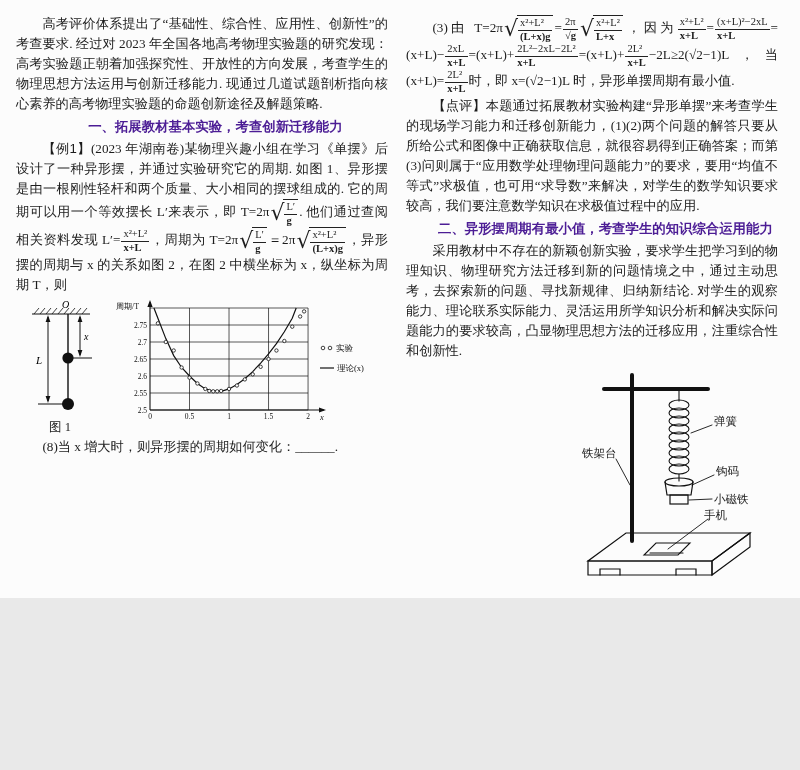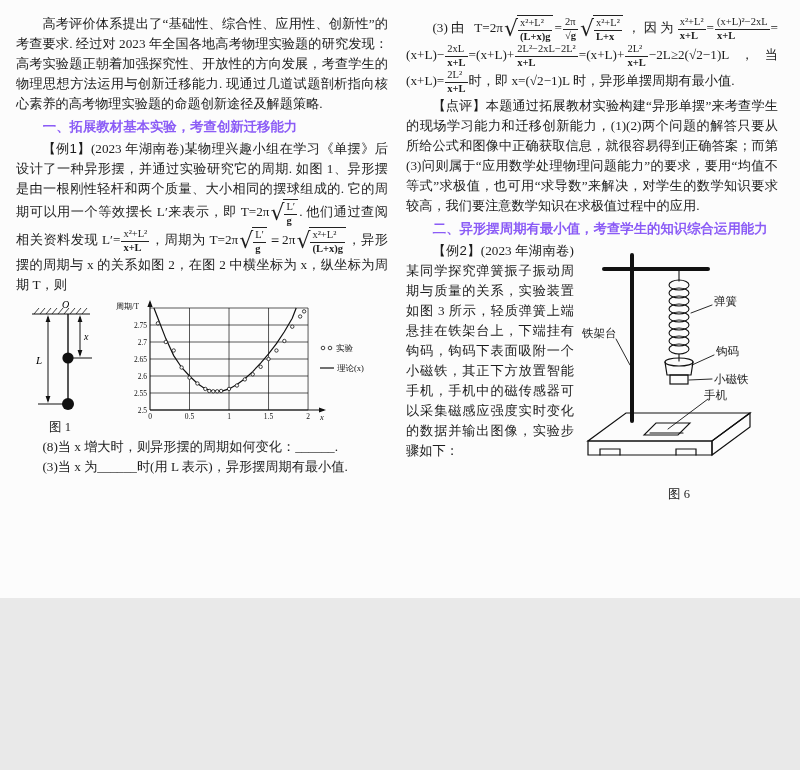--- a/index.html
+++ b/index.html
@@ -9,24 +9,24 @@
     padding:14px 18px 8px 16px;
     display:flex;gap:18px;
     color:#1c1c1c;
     font-family:"Liberation Serif","DejaVu Serif",serif;
     font-size:13.2px;line-height:20px;text-align:justify;
   }
   .col{width:372px;flex:0 0 372px;}
   p{margin:0;text-indent:2em;}
   p.tight{margin-top:1px;}
   .sec{
-    color:#8b5cf6;
+    color:#4c1d95;
     font-family:"Liberation Sans","DejaVu Sans",sans-serif;
     font-weight:bold;font-size:13.4px;line-height:21px;
-    margin:2px 0 2px 0;text-indent:2em;text-align:left;
+    margin:2px 0 2px 0;text-indent:2em;text-align:center;
   }
   .lead{font-family:"Liberation Sans","DejaVu Sans",sans-serif;font-weight:normal;}
   
   .frac{display:inline-block;vertical-align:middle;text-align:left;
         font-size:10.5px;line-height:1.2;margin:0 1px;text-indent:0;}
   .frac .fn{display:block;border-bottom:1px solid #222;padding:0 2px;white-space:nowrap;}
   .frac .fd{display:block;padding:0 2px;white-space:nowrap;font-weight:bold;}
   .sqrt{display:inline-flex;align-items:center;margin:0 1px;text-indent:0;vertical-align:middle;}
   .sqrt .rad{font-size:22px;line-height:0.9;font-family:"DejaVu Sans",sans-serif;margin-right:-1px;}
   .sqrt .vinc{border-top:1.2px solid #222;padding-top:1px;}
@@ -163,40 +163,40 @@
               <circle cx="216" cy="48" r="1.8" fill="#fff" stroke="#111" stroke-width="0.8"></circle>
               <text x="222" y="51" font-size="8.5" fill="#111" text-anchor="start">实验</text>
               <line x1="206" y1="68" x2="220" y2="68" stroke="#111" stroke-width="1.2"></line>
               <text x="223" y="71" font-size="8.5" fill="#111" text-anchor="start">理论(x)</text>
             </svg>
           </div>
       </div>
     </div>
 
     <p>(8)当 x 增大时，则异形摆的周期如何变化：______.</p>
-    <p>(3)当 x 为______时(用 L 表示)，异形摆周期有最小值.</p>
 
   </div>
 
   <div class="col">
 
     <p class="tight">(3)由 T=2π<span class="sqrt">
           <span class="rad">√</span>
           <span class="vinc"><span class="frac"><span class="fn">x²+L²</span><span class="fd">(L+x)g</span></span></span>
         </span>=<span class="frac"><span class="fn">2π</span><span class="fd">√g</span></span><span class="sqrt">
           <span class="rad">√</span>
           <span class="vinc"><span class="frac"><span class="fn">x²+L²</span><span class="fd">L+x</span></span></span>
         </span>，因为<span class="frac"><span class="fn">x²+L²</span><span class="fd">x+L</span></span>=<span class="frac"><span class="fn">(x+L)²−2xL</span><span class="fd">x+L</span></span>=(x+L)−<span class="frac"><span class="fn">2xL</span><span class="fd">x+L</span></span>=(x+L)+<span class="frac"><span class="fn">2L²−2xL−2L²</span><span class="fd">x+L</span></span>=(x+L)+<span class="frac"><span class="fn">2L²</span><span class="fd">x+L</span></span>−2L≥2(√2−1)L，当(x+L)=<span class="frac"><span class="fn">2L²</span><span class="fd">x+L</span></span>时，即 x=(√2−1)L 时，异形单摆周期有最小值.</p>
 
     <p>
       <b class="lead">【点评】</b><span>本题通过拓展教材实验构建“异形单摆”来考查学生的现场学习能力和迁移创新能力，(1)(2)两个问题的解答只要从所给公式和图像中正确获取信息，就很容易得到正确答案；而第(3)问则属于“应用数学处理物理问题能力”的要求，要用“均值不等式”求极值，也可用“求导数”来解决，对学生的数学知识要求较高，我们要注意数学知识在求极值过程中的应用.</span>
     </p>
 
     <div class="sec">二、异形摆周期有最小值，考查学生的知识综合运用能力</div>
 
+    <p>采用教材中不存在的新颖创新实验，要求学生把学习到的物理知识、物理研究方法迁移到新的问题情境之中，通过主动思考，去探索新的问题、寻找新规律、归纳新结论. 对学生的观察能力、理论联系实际能力、灵活运用所学知识分析和解决实际问题能力的要求较高，凸显物理思想方法的迁移应用，注重综合性和创新性.</p>
 
     <div class="ex2wrap">
 
       <div class="fig3float">
         <svg width="198" height="242" viewBox="0 0 198 242">
           <g stroke="#111" stroke-width="1.3" fill="none" stroke-linecap="round">
 
             <line x1="52" y1="12" x2="52" y2="178" stroke-width="4"></line>
 
             <line x1="24" y1="26" x2="128" y2="26" stroke-width="4"></line>
@@ -249,18 +249,15 @@
             <text x="2" y="94">铁架台</text>
             <text x="134" y="62">弹簧</text>
             <text x="136" y="112">钩码</text>
             <text x="134" y="140">小磁铁</text>
             <text x="124" y="156">手机</text>
           </g>
         </svg>
         <div class="figcap">图 6</div>
       </div>
 
-      <p>
-        <b class="lead">【例2】</b><span>(2023 年湖南卷)某同学探究弹簧振子振动周期与质量的关系，实验装置如图 3 所示，轻质弹簧上端悬挂在铁架台上，下端挂有钩码，钩码下表面吸附一个小磁铁，其正下方放置智能手机，手机中的磁传感器可以采集磁感应强度实时变化的数据并输出图像，实验步骤如下：</span>
-      </p>
     </div>
   </div>
 </div>
 
 </body></html>

